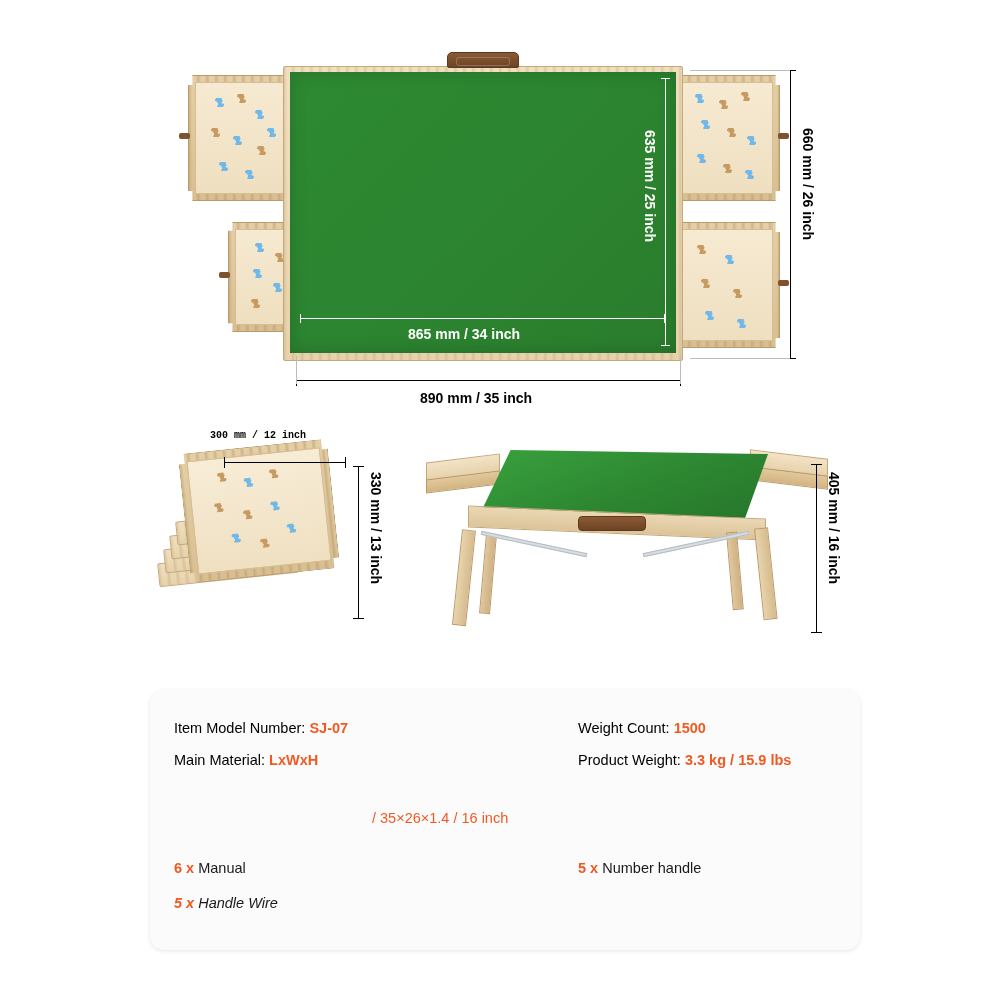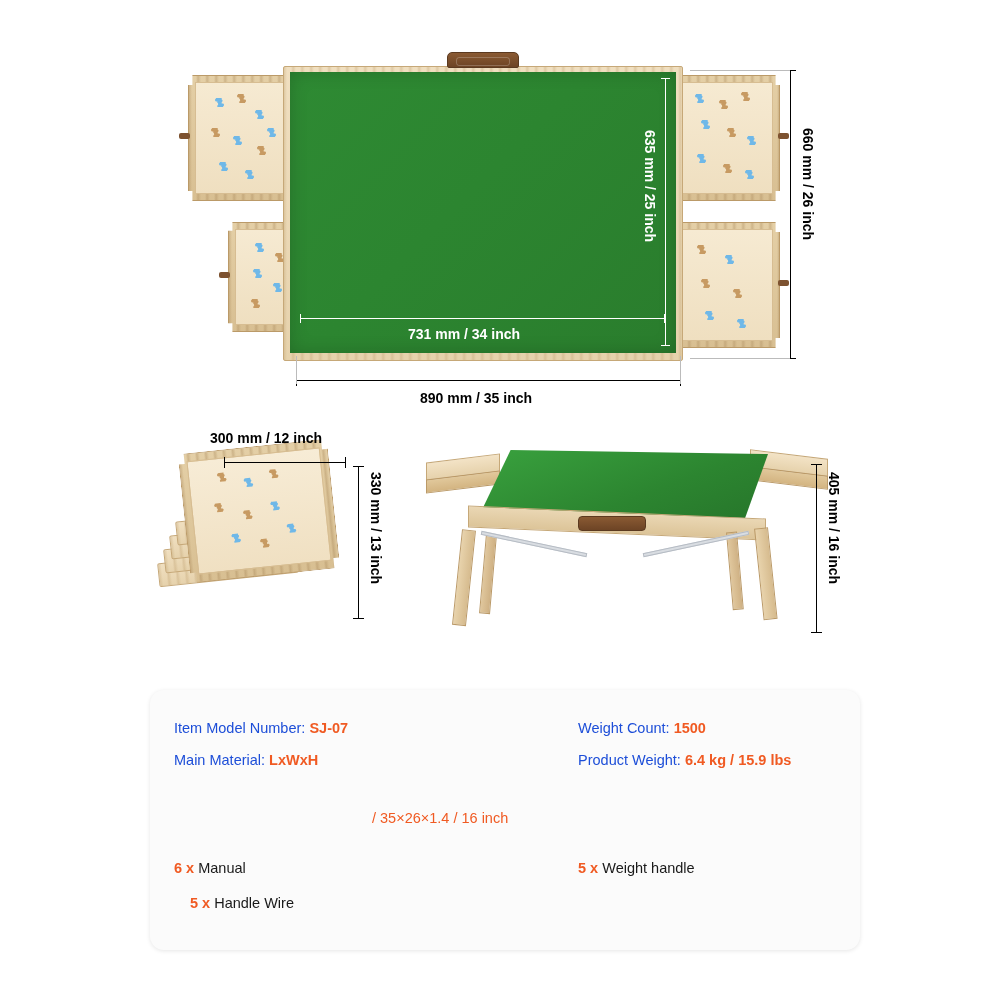--- a/index.html
+++ b/index.html
@@ -102,21 +102,21 @@
   
   #spec-card {
     position: absolute;
     left: 150px; top: 690px; width: 710px; height: 260px;
     background: #fbfbfb;
     border-radius: 14px;
     box-shadow: 0 1px 4px rgba(0,0,0,0.10);
   }
   .spec-row { position: absolute; font-size: 14.5px; color: #1a1a1a; white-space: nowrap; }
   .spec-row .v { color: #f05a22; font-weight: bold; }
-  .spec-k { color: #1d4ed8; }
+  .spec-k { color: #000000; }
   .acc { color: #f05a22; font-weight: bold; }
   .pkg { position: absolute; font-size: 14.5px; color:#1a1a1a; white-space: nowrap;}
 </style>
 </head>
 <body>
 
 <div id="page">
 
   <div id="fig-top">
 
@@ -300,21 +300,21 @@
 
     <div style="position:absolute; left:665px; top:78px; width:1px; height:268px; background:#fff;"></div>
     <div style="position:absolute; left:661px; top:78px; width:9px; height:1px; background:#fff;"></div>
     <div style="position:absolute; left:661px; top:345px; width:9px; height:1px; background:#fff;"></div>
 
     <div style="position:absolute; left:300px; top:318px; width:365px; height:1px; background:#fff;"></div>
     <div style="position:absolute; left:300px; top:314px; width:1px; height:9px; background:#fff;"></div>
     <div style="position:absolute; left:664px; top:314px; width:1px; height:9px; background:#fff;"></div>
 
     <span class="lbl vert" style="left:642px; top:130px; font-size:14px; color:#ffffff;">635 mm / 25 inch</span>
-    <span class="lbl" style="left:408px; top:326px; font-size:14px; color:#ffffff;">731 mm / 34 inch</span>
+    <span class="lbl" style="left:408px; top:326px; font-size:14px; color:#ffffff;">865 mm / 34 inch</span>
 
     <div class="dimline v" style="left:790px; top:70px; height:288px;"></div>
     <div class="tick h" style="left:785px; top:70px;"></div>
     <div class="tick h" style="left:785px; top:358px;"></div>
     <div style="position:absolute; left:690px; top:70px; width:100px; height:1px; background:#bbb;"></div>
     <div style="position:absolute; left:690px; top:358px; width:100px; height:1px; background:#bbb;"></div>
     <span class="lbl vert" style="left:800px; top:128px; font-size:14px;">660 mm / 26 inch</span>
 
     <div class="dimline h" style="left:296px; top:380px; width:385px;"></div>
     <div class="tick v" style="left:296px; top:375px;"></div>
@@ -377,21 +377,21 @@
       <span class="pz" style="left:100px; top:80px;">
           <svg viewBox="0 0 10 10">
             <path d="M3 1h4v1.3a1.3 1.3 0 010 2.4V6h1.3a1.3 1.3 0 010 2.4V9H3V7.7a1.3 1.3 0 000-2.4V4H1.7a1.3 1.3 0 010-2.4V1z" fill="#6fb8e8"></path>
           </svg>
         </span>
     </div>
 
     <div class="dimline h" style="left:74px; top:32px; width:122px;"></div>
     <div class="tick v" style="left:74px; top:27px;"></div>
     <div class="tick v" style="left:195px; top:27px;"></div>
-    <span class="lbl" style="left:60px; top:0px; font-size:14px;">300 mm / 12 inch</span>
+    <span class="lbl" style="left:60px; top:0px; font-size:10px;font-family:Liberation Mono, monospace;">300 mm / 12 inch</span>
 
     <div class="dimline v" style="left:208px; top:36px; height:152px;"></div>
     <div class="tick h" style="left:203px; top:36px;"></div>
     <div class="tick h" style="left:203px; top:188px;"></div>
     <span class="lbl vert" style="left:218px; top:42px; font-size:14px;">330 mm / 13 inch</span>
   </div>
 
   <div id="fig-table">
 
     <div style="position:absolute; left:6px; top:28px; width:74px; height:18px; background:linear-gradient(180deg,#f3e3c6,#e6d2ac); border:1px solid #c6a878; transform:skewY(-7deg);"></div>
@@ -450,32 +450,32 @@
       <span class="v">1500</span>
     </div>
 
     <div class="spec-row" style="left:24px; top:62px;">
       <span class="spec-k">Main Material:</span>
       <span class="v">LxWxH</span>
     </div>
 
     <div class="spec-row" style="left:428px; top:62px;">
       <span class="spec-k">Product Weight:</span>
-      <span class="v">6.4 kg / 15.9 lbs</span>
+      <span class="v">3.3 kg / 15.9 lbs</span>
     </div>
 
     <div class="spec-row v" style="left:222px; top:120px; color:#f05a22;">/ 35×26×1.4 / 16 inch</div>
 
     <div class="pkg" style="left:24px; top:170px;">
       <span class="acc">6 x</span>
       <span>Manual</span>
     </div>
     <div class="pkg" style="left:428px; top:170px;">
       <span class="acc">5 x</span>
-      <span>Weight handle</span>
-    </div>
-    <div class="pkg" style="left:40px; top:205px;">
+      <span>Number handle</span>
+    </div>
+    <div class="pkg" style="left:24px; top:205px;font-style:italic;">
       <span class="acc">5 x</span>
       <span>Handle Wire</span>
     </div>
   </div>
 
 </div>
 
 </body></html>

